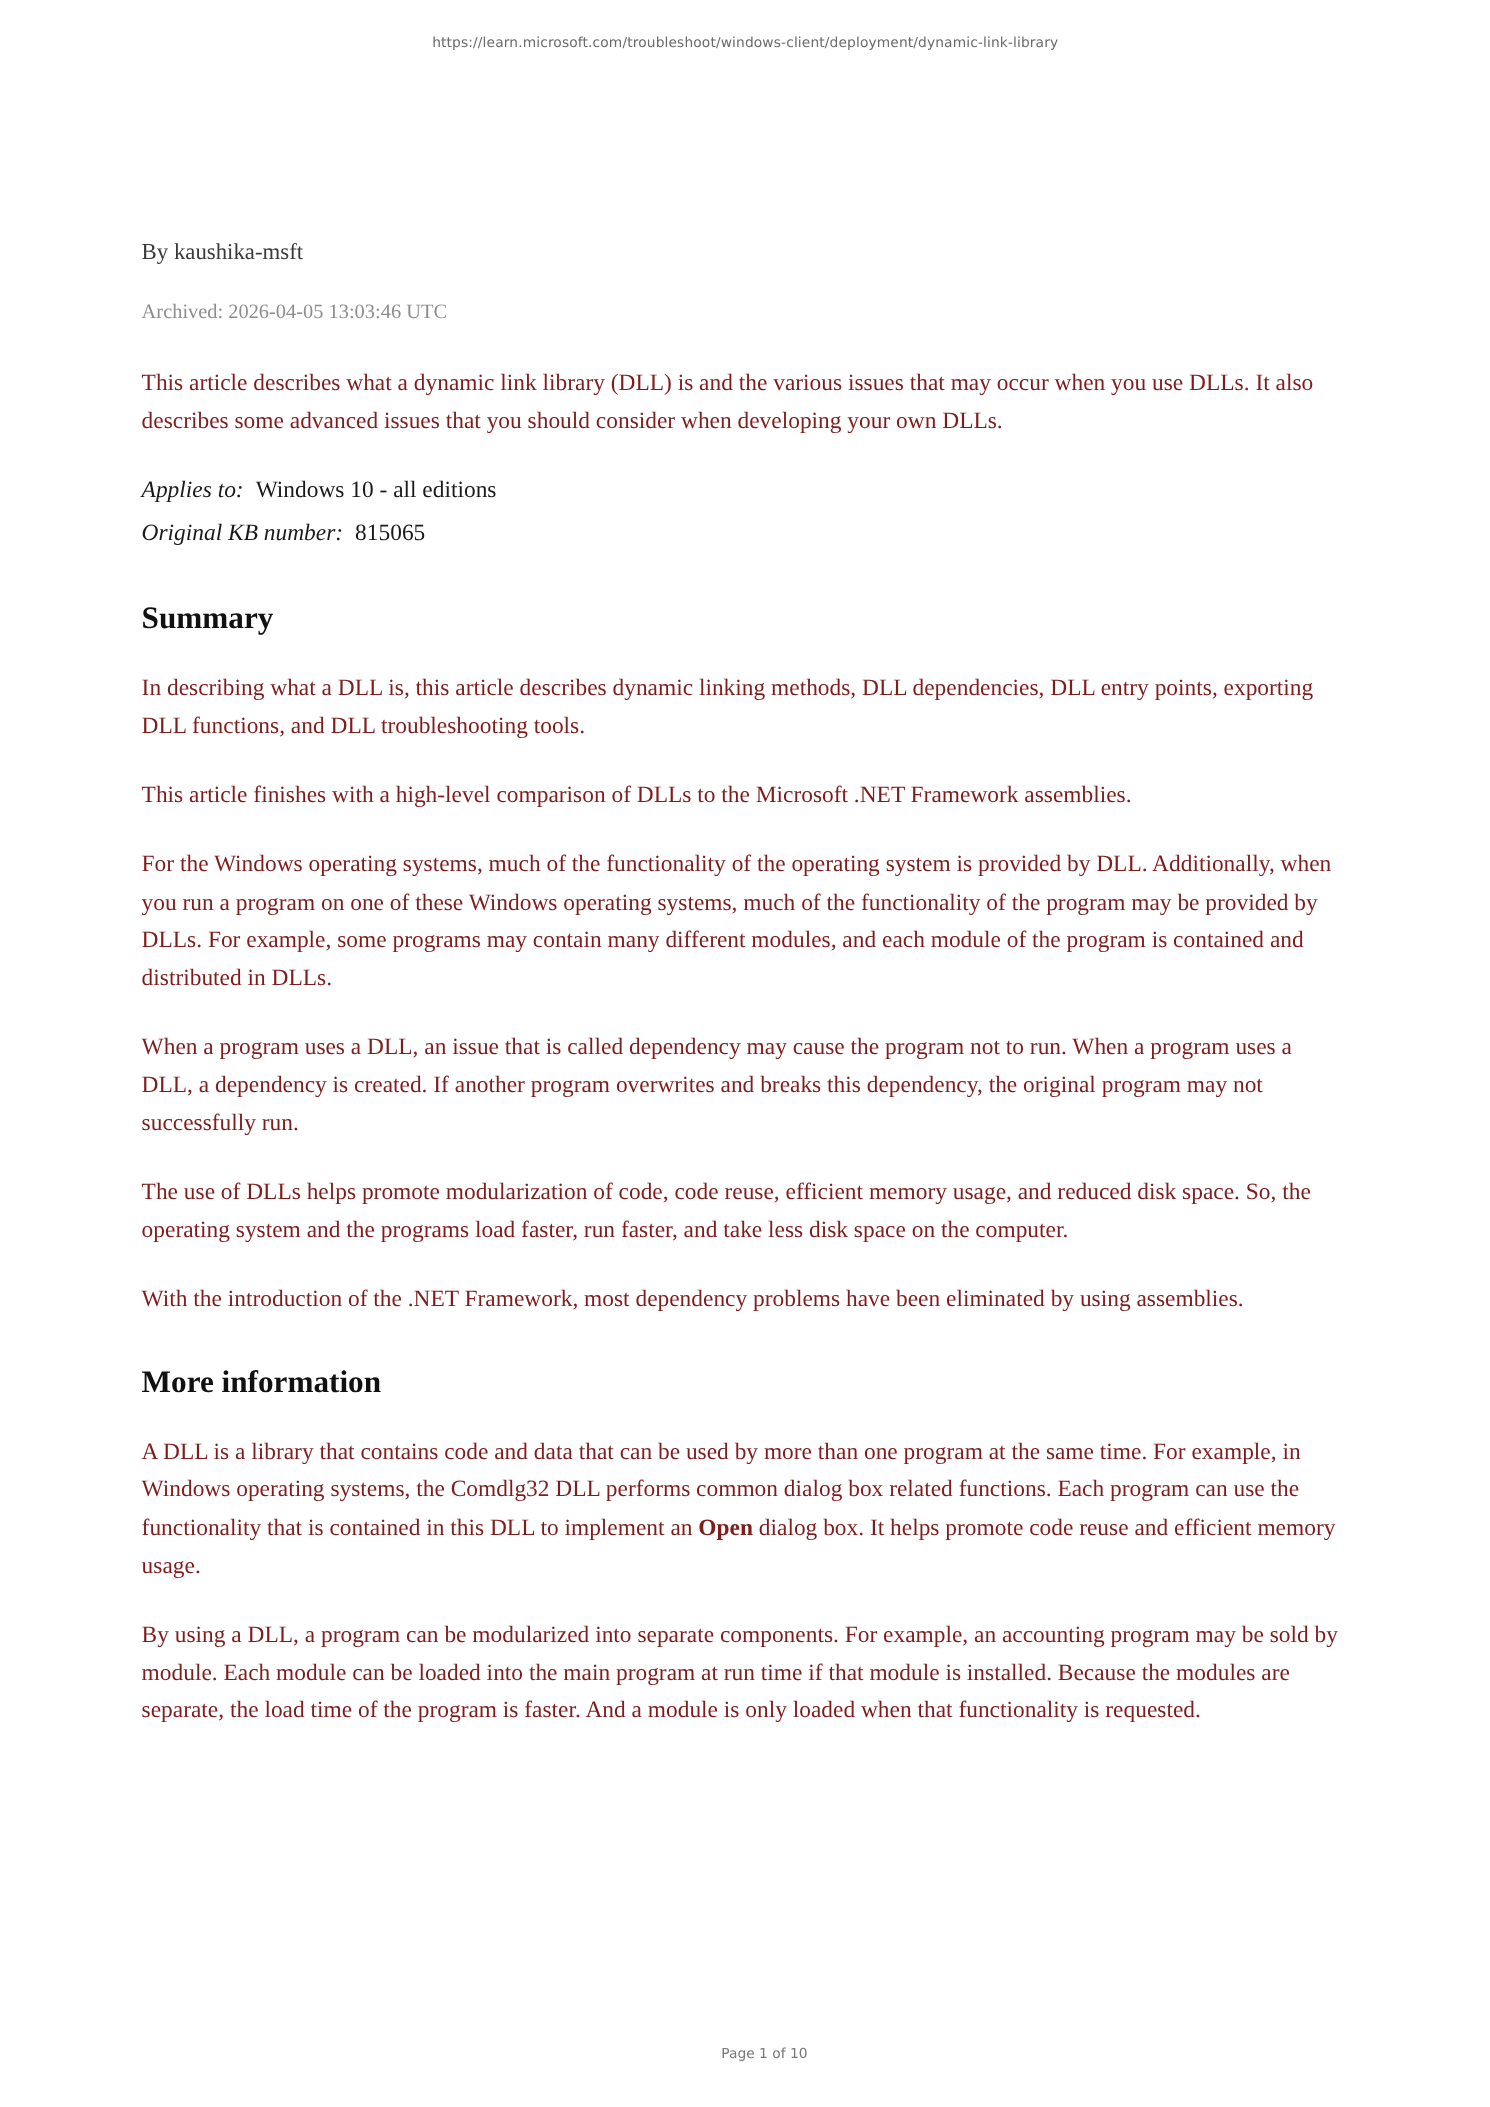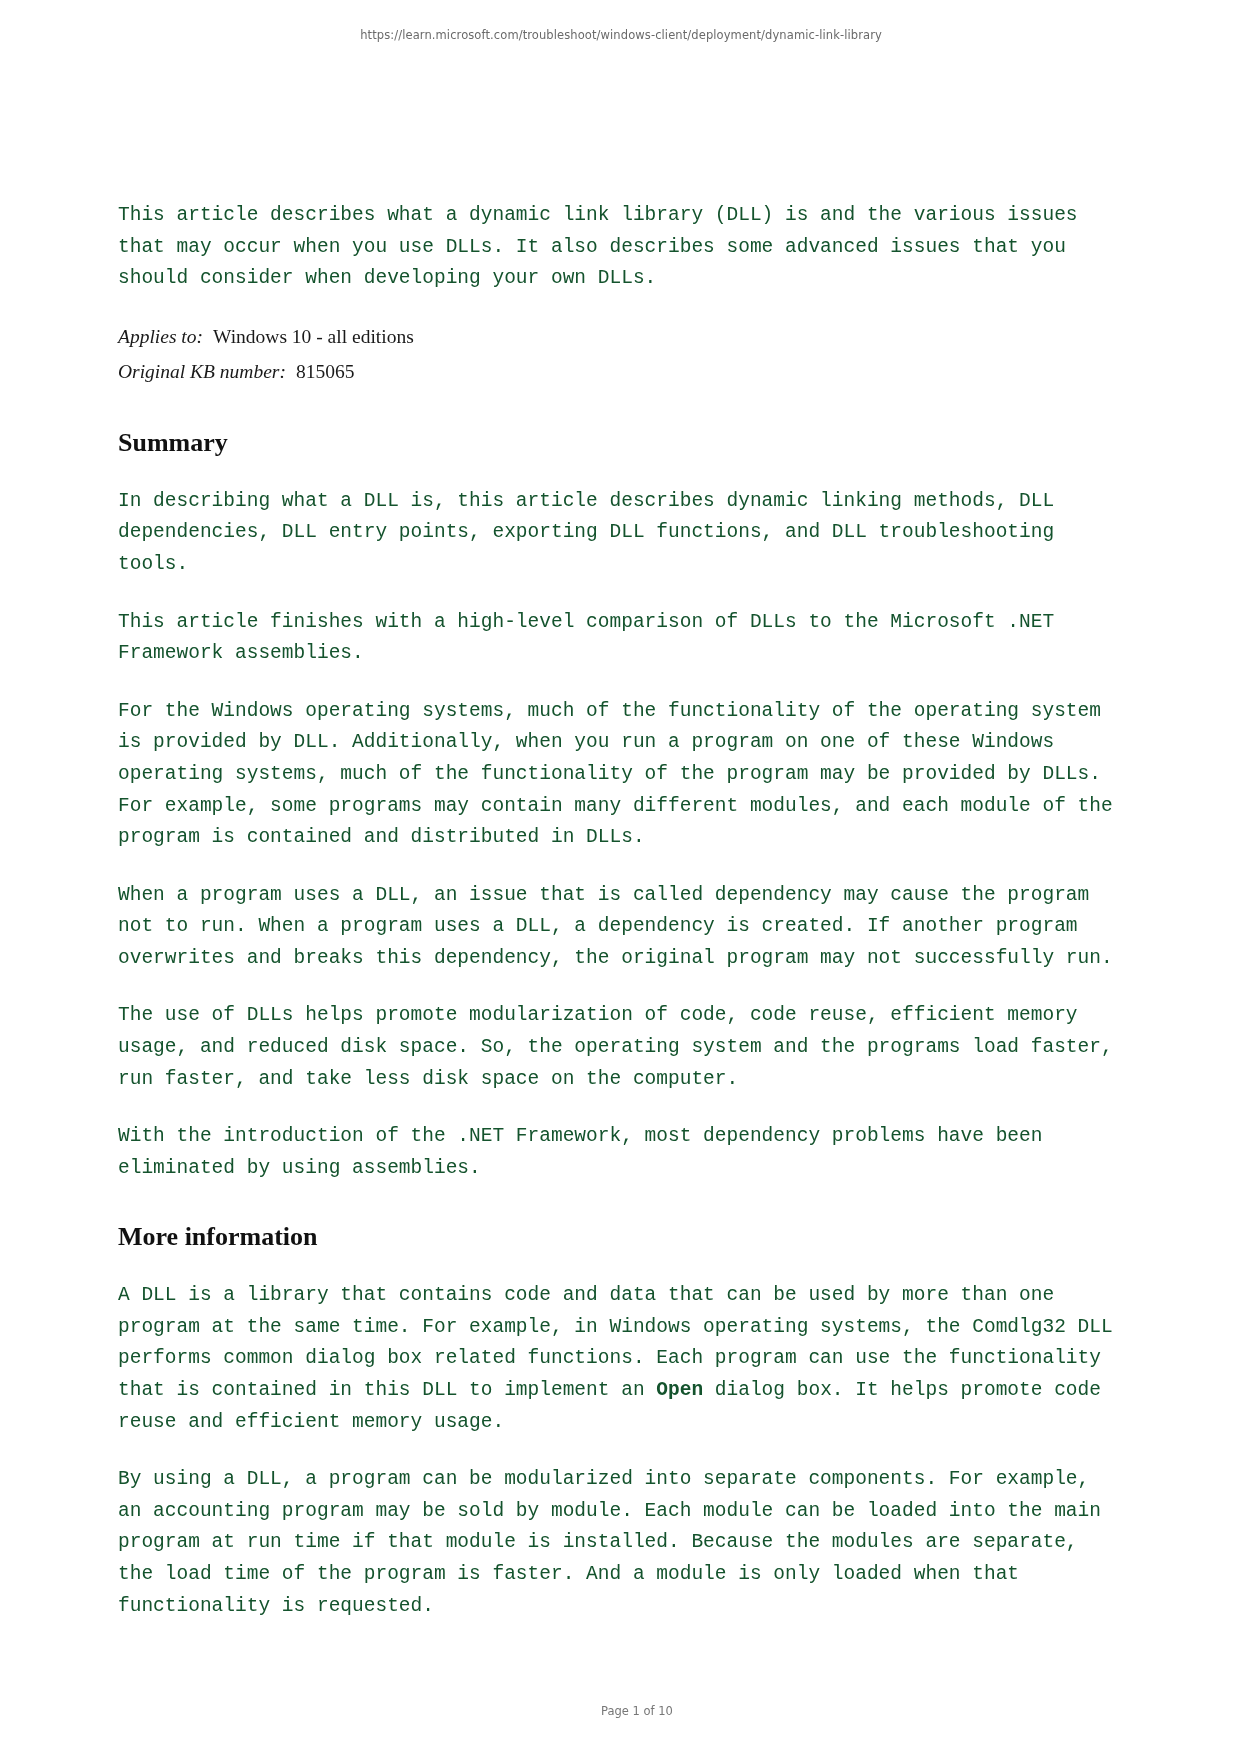--- a/index.html
+++ b/index.html
@@ -54,23 +54,22 @@
   }
   .archived {
     font-size: 17px;
     color: #8d8d8d;
     margin: 0 0 34px 0;
   }
   p.para {
     font-size: 19.5px;
     line-height: 1.62;
     margin: 0 0 26px 0;
-    color: #14532d;
+    color: #7f1d1d;
     text-align: left;
-    font-family: Liberation Mono, monospace;
   }
   .meta-block {
     margin: 0 0 40px 0;
   }
   .meta-line {
     font-size: 19.5px;
     line-height: 1.62;
     margin: 0 0 4px 0;
   }
   .meta-label {
@@ -102,21 +101,23 @@
 </head>
 <body>
 
 <div class="page">
 
   <div class="url-header">https://learn.microsoft.com/troubleshoot/windows-client/deployment/dynamic-link-library</div>
 
   <div class="content">
 
 
+    <p class="byline">By kaushika-msft</p>
 
+    <p class="archived">Archived: 2026-04-05 13:03:46 UTC</p>
 
     <p class="para">This article describes what a dynamic link library (DLL) is and the various issues that may occur when you use DLLs. It also describes some advanced issues that you should consider when developing your own DLLs.</p>
 
     <div class="meta-block">
       <div class="meta-line">
         <span class="meta-label">Applies to:</span><span class="meta-value">Windows 10 - all editions</span>
       </div>
       <div class="meta-line">
         <span class="meta-label">Original KB number:</span><span class="meta-value">815065</span>
       </div>

